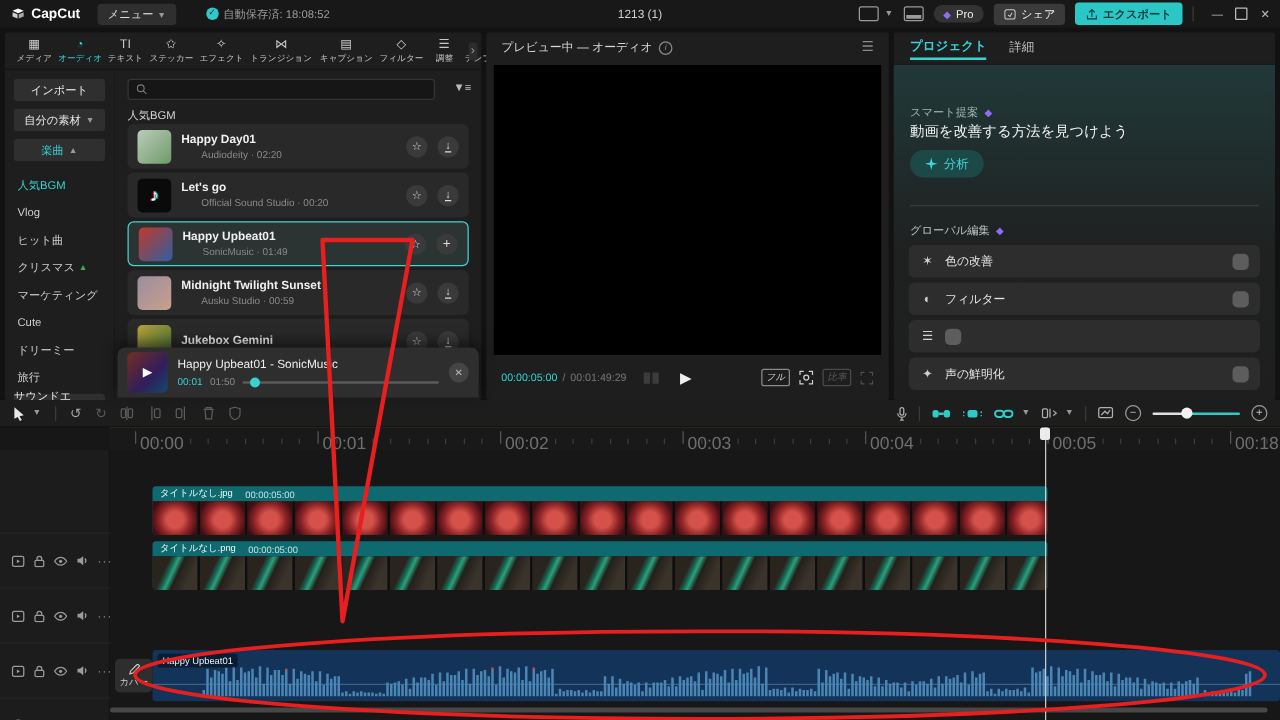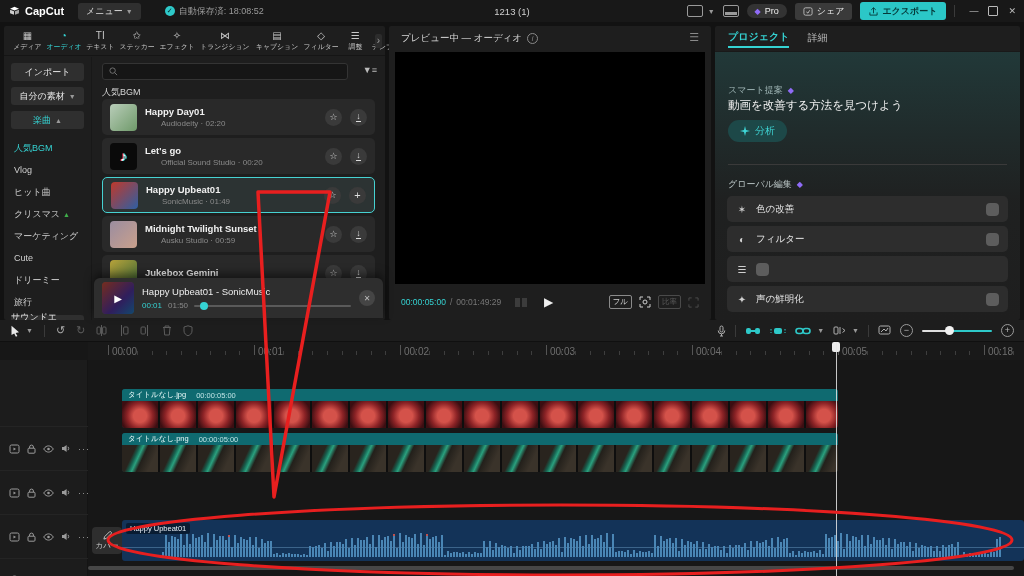--- a/index.html
+++ b/index.html
@@ -85,21 +85,21 @@
   .info-ic{width:9px;height:9px;border:1px solid #8a8a8a;border-radius:50%;color:#8a8a8a;font-size:7px;line-height:9px;
            text-align:center;font-style:italic;}
   .pv-menu{position:absolute;right:12px;top:5px;color:#8a8a8a;font-size:11px;}
   .video{position:absolute;left:6px;top:26px;width:310px;height:232px;background:#000;}
   .pv-ctrl{position:absolute;left:0;bottom:8px;width:322px;height:20px;display:flex;align-items:center;padding:0 12px;box-sizing:border-box;}
   .tc-cur{font-size:8.5px;color:#35d3d3;}
   .tc-tot{font-size:8.5px;color:#777;}
   .mirror-ic{display:flex;gap:2px;margin-left:14px;}
   .mirror-ic i{width:5px;height:9px;background:#3c3c3c;}
   .pv-play{position:absolute;left:155px;color:#f0f0f0;font-size:12px;}
-  .pv-right{margin-left:auto;display:flex;align-items:center;gap:7px;}
+  .pv-right{margin-left:auto;display:flex;align-items:center;gap:7px;font-style:italic;}
   .box-lbl{border:1px solid #8a8a8a;color:#cfcfcf;font-size:7.5px;border-radius:2px;padding:1px 3px;}
   .box-lbl.dis{border-color:#4a4a4a;color:#5a5a5a;}
   .scan-ic{position:relative;width:12px;height:12px;color:#cfcfcf;}
   
   .insp-tabs{position:absolute;left:0;top:0;width:305px;height:26px;display:flex;align-items:center;gap:18px;
              padding-left:13px;border-bottom:1px solid #191919;box-sizing:border-box;}
   .itab{font-size:10px;color:#bdbdbd;padding-bottom:2px;}
   .itab.active{color:#35d3d3;border-bottom:2px solid #35d3d3;font-weight:bold;}
   .insp-body{position:absolute;left:0;top:26px;width:305px;height:268px;
              background:linear-gradient(180deg,rgba(36,78,78,.55),rgba(34,40,40,.25) 55%,rgba(30,30,30,0));}
@@ -123,21 +123,21 @@
   .tl-right{margin-left:auto;display:flex;align-items:center;gap:9px;margin-right:10px;}
   .tico-dis{color:#5c5c5c;font-size:11px;}
   .tico-g{color:#a8a8a8;font-size:11px;}
   .zoomci{width:11px;height:11px;border:1px solid #9a9a9a;border-radius:50%;color:#bbb;font-size:9px;line-height:10px;
           text-align:center;}
   .zslider{width:70px;height:2px;position:relative;border-radius:1px;
            background:linear-gradient(90deg,#e0e0e0 0 36%,#2ec9c9 36% 100%);}
   .zknob{position:absolute;left:33%;top:-3.5px;width:9px;height:9px;border-radius:50%;background:#f2f2f2;}
   .ruler{position:absolute;left:88px;top:22px;width:936px;height:18px;background:#191919;overflow:hidden;}
   .oliveline{position:absolute;left:88px;top:22px;width:936px;height:2px;background:#6d6126;opacity:.85;}
-  .rlab{position:absolute;top:4px;font-size:10px;color:#6f6f6f;white-space:nowrap;}
+  .rlab{position:absolute;top:4px;font-size:14px;color:#6f6f6f;white-space:nowrap;}
   .rtick{position:absolute;top:9px;width:1px;height:4px;background:#3e3e3e;}
   .rtick.major{top:3px;height:10px;background:#555;}
   .theader{position:absolute;left:0;top:40px;width:88px;height:216px;background:#1c1c1c;border-right:1px solid #141414;box-sizing:border-box;}
   .trow{position:absolute;left:0;width:88px;display:flex;align-items:center;gap:7px;padding-left:9px;box-sizing:border-box;
         border-top:1px solid #242424;}
   .hic{display:flex;align-items:center;justify-content:center;color:#9b9b9b;}
   .dots{color:#9b9b9b;font-size:9px;letter-spacing:1px;}
   .cover-btn{position:absolute;left:92px;top:207px;width:30px;height:27px;background:#2e2e2e;border-radius:4px;
              display:flex;flex-direction:column;align-items:center;justify-content:center;color:#cfcfcf;font-size:7.5px;gap:1px;z-index:3;}
   .ph-ic{position:absolute;left:130px;top:213px;color:#777;font-size:10px;}

